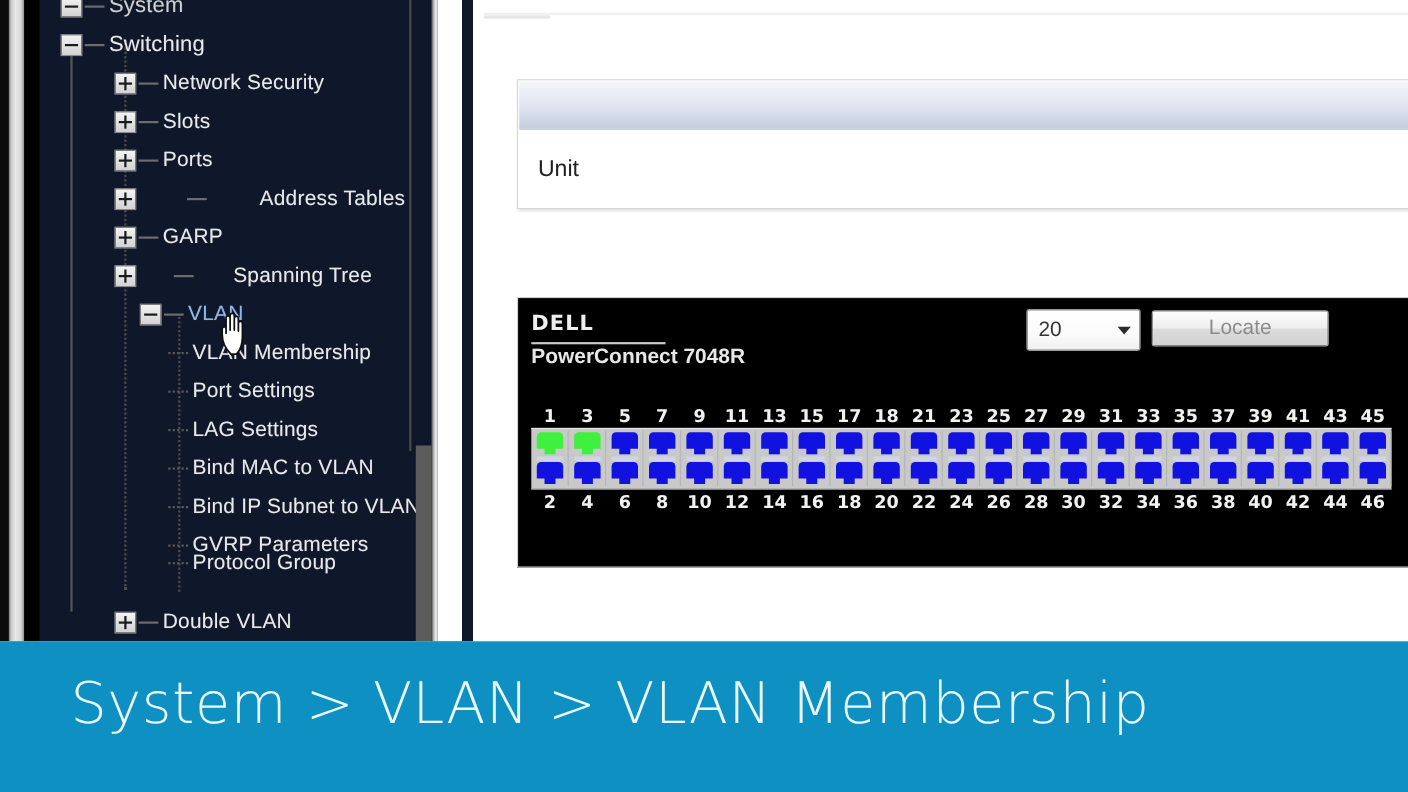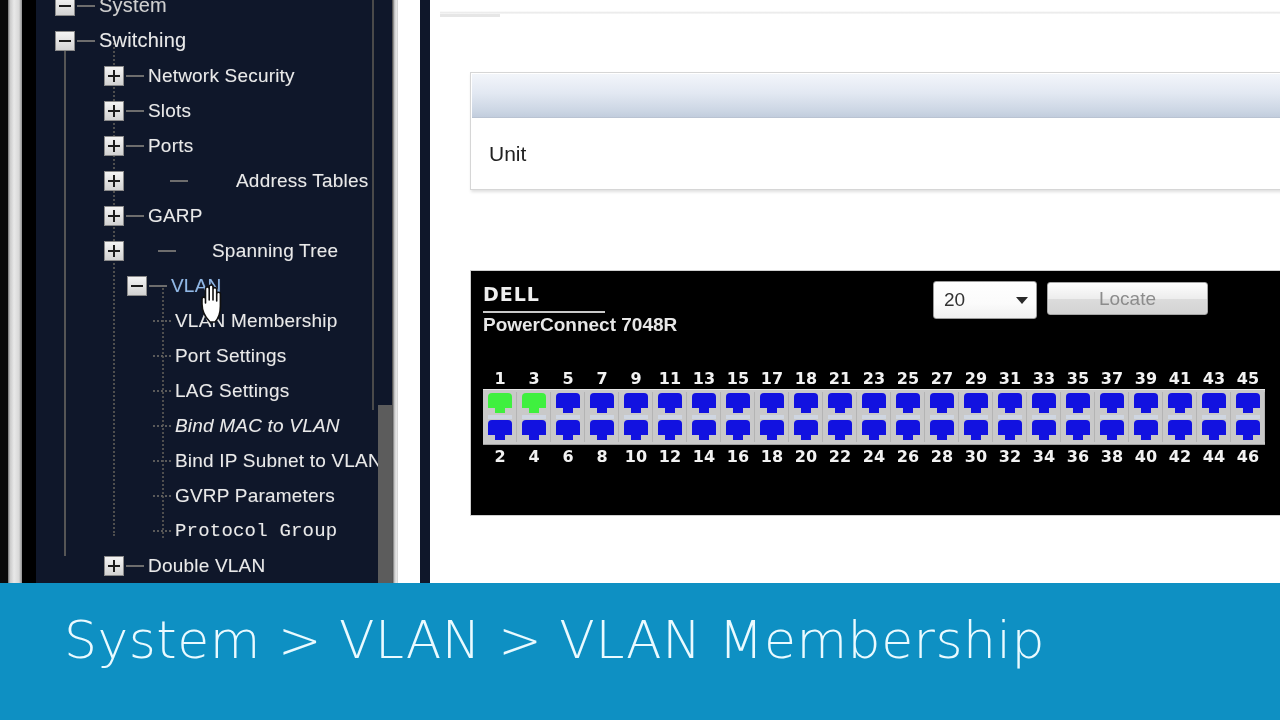--- a/index.html
+++ b/index.html
@@ -276,33 +276,33 @@
         <span class="tree-label">VLAN Membership</span>
       </div>
       <div class="tree-row" style="left: 153px; top: 338px;">
         <span class="dash dotted"></span>
         <span class="tree-label">Port Settings</span>
       </div>
       <div class="tree-row" style="left: 153px; top: 373px;">
         <span class="dash dotted"></span>
         <span class="tree-label">LAG Settings</span>
       </div>
-      <div class="tree-row" style="left: 153px; top: 408px; font-style: italic;">
+      <div class="tree-row" style="left: 153px; top: 408px;">
         <span class="dash dotted"></span>
         <span class="tree-label">Bind MAC to VLAN</span>
       </div>
       <div class="tree-row" style="left: 153px; top: 443px;">
         <span class="dash dotted"></span>
         <span class="tree-label">Bind IP Subnet to VLAN</span>
       </div>
       <div class="tree-row" style="left: 153px; top: 478px;">
         <span class="dash dotted"></span>
         <span class="tree-label">GVRP Parameters</span>
       </div>
-      <div class="tree-row" style="left: 153px; top: 513px; font-family: Liberation Mono, monospace;">
+      <div class="tree-row" style="left: 153px; top: 494px;">
         <span class="dash dotted"></span>
         <span class="tree-label">Protocol Group</span>
       </div>
       <div class="tree-row" style="left: 104px; top: 548px;">
         <span class="pm-box plus"></span>
         <span class="dash"></span>
         <span class="tree-label">Double VLAN</span>
       </div>
     </div>
 

